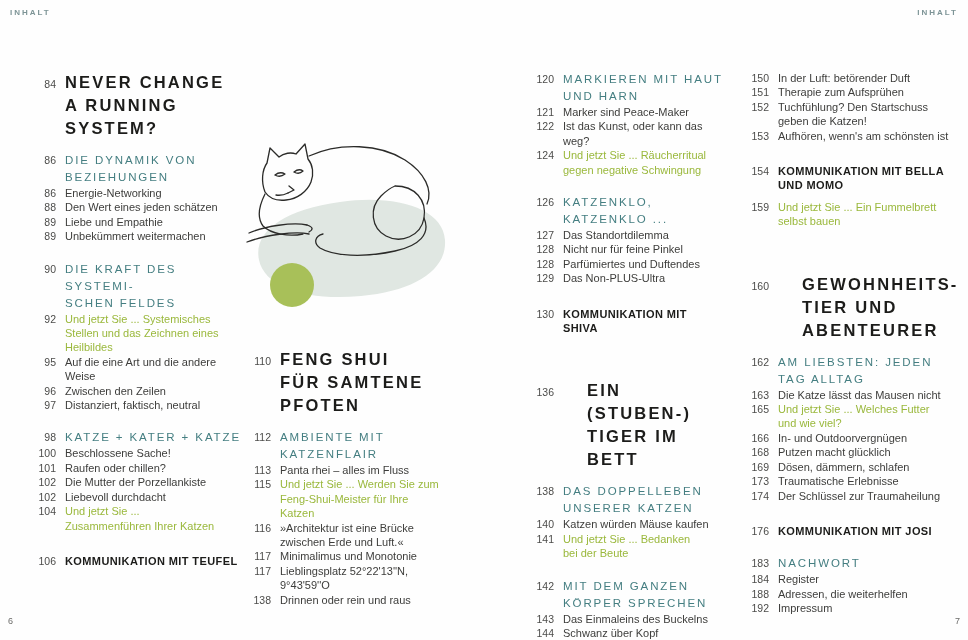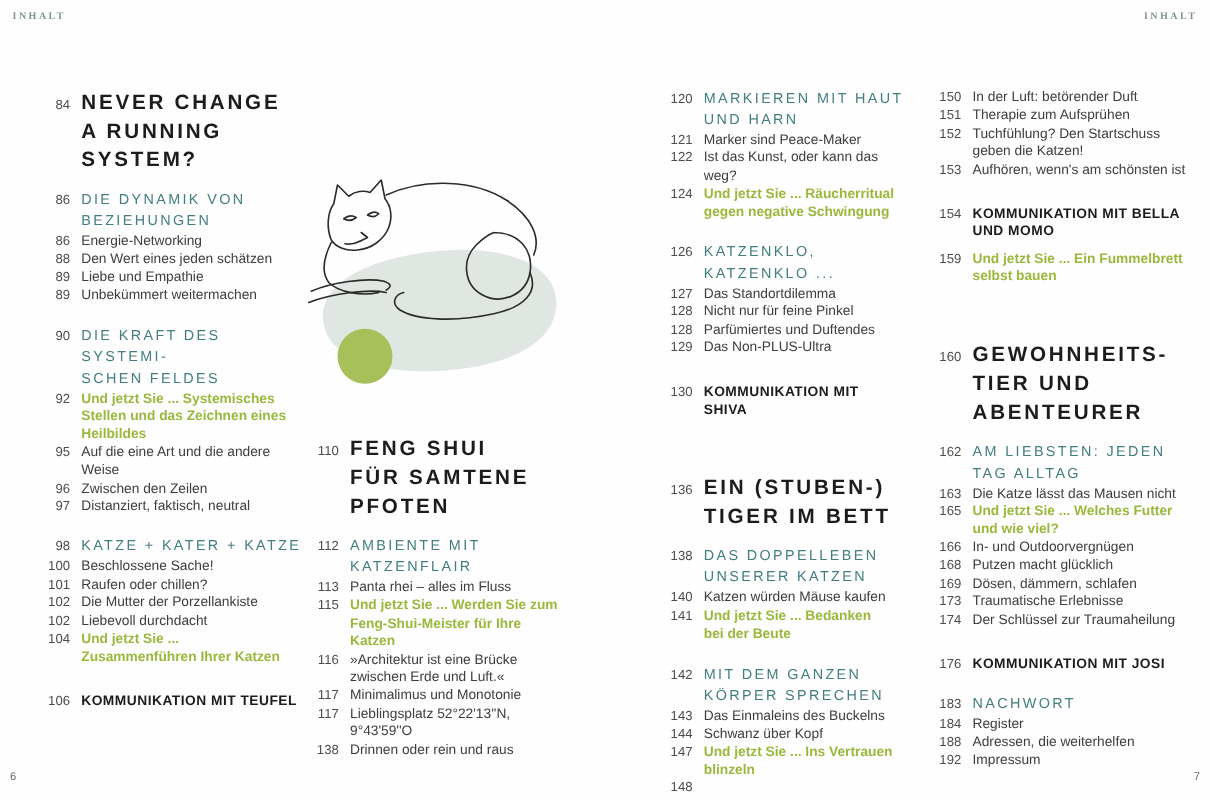--- a/index.html
+++ b/index.html
@@ -4,21 +4,21 @@
 <style>
   html,body{margin:0;padding:0;}
   body{
     width:968px;height:640px;position:relative;overflow:hidden;
     background:#fefefe;
     font-family:"Liberation Sans","DejaVu Sans",sans-serif;
     color:#3d3d3b;
   }
   .runhead{
     position:absolute;top:8px;font-size:8px;font-weight:700;
-    letter-spacing:2px;color:#7d9496;font-family:Liberation Serif, serif;
+    letter-spacing:2px;color:#7d9496;
   }
   .runhead.left{left:10px;}
   .runhead.right{right:10px;}
   .pagenum{
     position:absolute;bottom:14px;font-size:9px;color:#6a6a68;
   }
   .pagenum.left{left:8px;}
   .pagenum.right{right:8px;}
 
   .col{position:absolute;top:71px;}
@@ -39,28 +39,28 @@
   .entry.title .txt{
     font-size:16.5px;line-height:23px;font-weight:700;
     letter-spacing:2.2px;color:#1c1c1a;
   }
   .entry.title .num{padding-top:6px;}
   .entry.section .txt{
     font-size:11.5px;line-height:17px;letter-spacing:1.9px;
     color:var(--teal,#447e81);
   }
   .entry.section .num{padding-top:1px;}
-  .entry.action .txt{font-weight:700;color:var(--green,#9ab83c);}
+  .entry.action .txt{font-weight:400;color:var(--green,#9ab83c);}
   .entry.comm .txt{font-weight:700;color:#1c1c1a;letter-spacing:0.4px;}
 
   
   .entry.comm + .entry{margin-top:7px;}
   .entry + .entry.section{margin-top:17px;}
   .entry + .entry.comm{margin-top:21px;}
-  .entry + .entry.title{margin-top:44px;}
+  .entry + .entry.title{margin-top:44px;gap:24px;}
   .entry.title + .entry.section{margin-top:12px;}
 
   .cat-stroke{fill:none;stroke:var(--ink,#2b2b29);stroke-width:1.3;
     stroke-linecap:round;stroke-linejoin:round;}
 </style>
 </head>
 <body>
 
 <div class="runhead left">INHALT</div>
 <div class="runhead right">INHALT</div>

